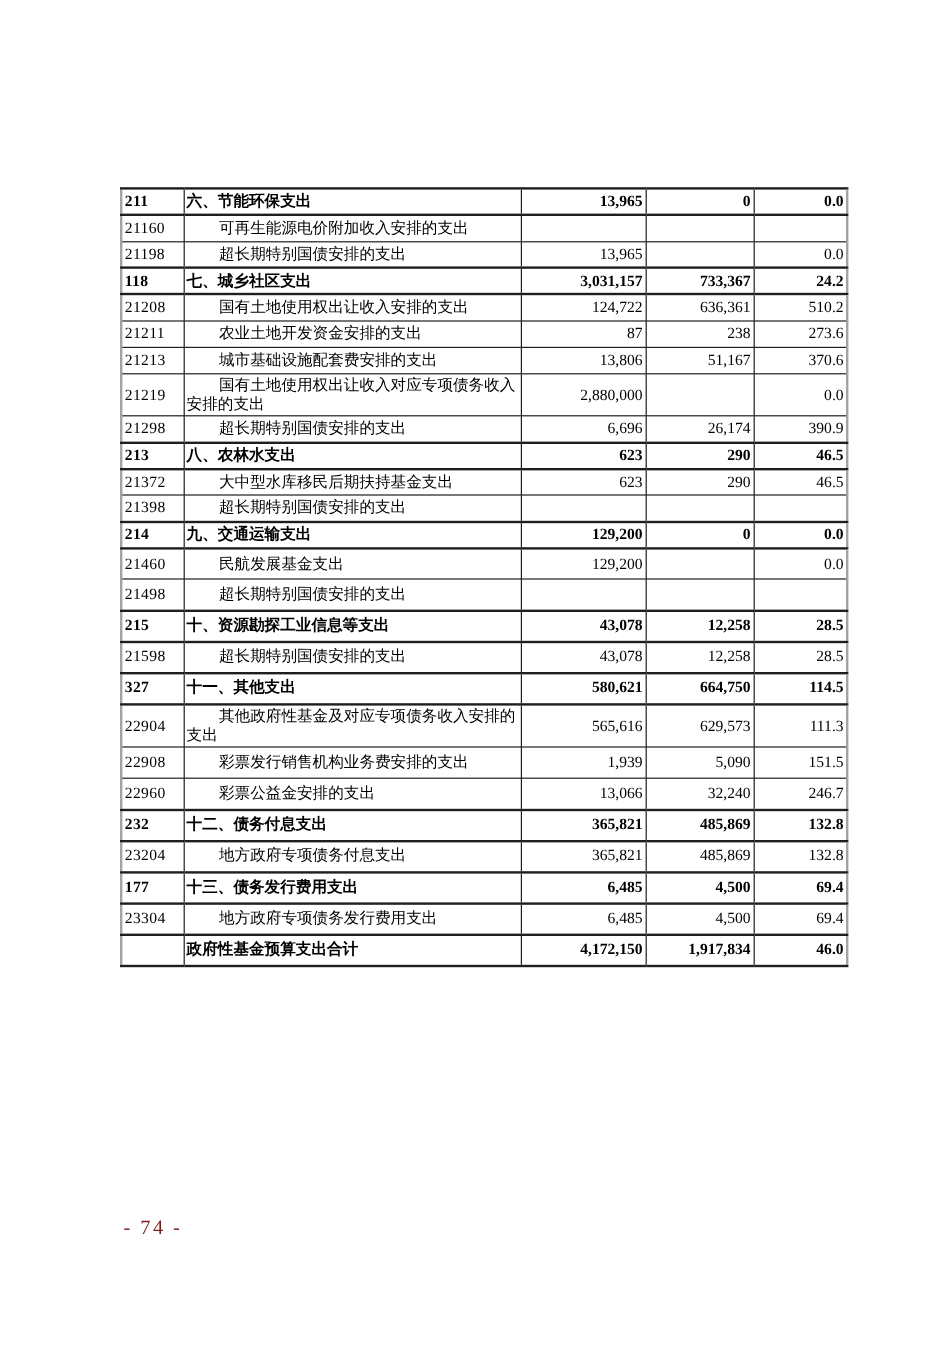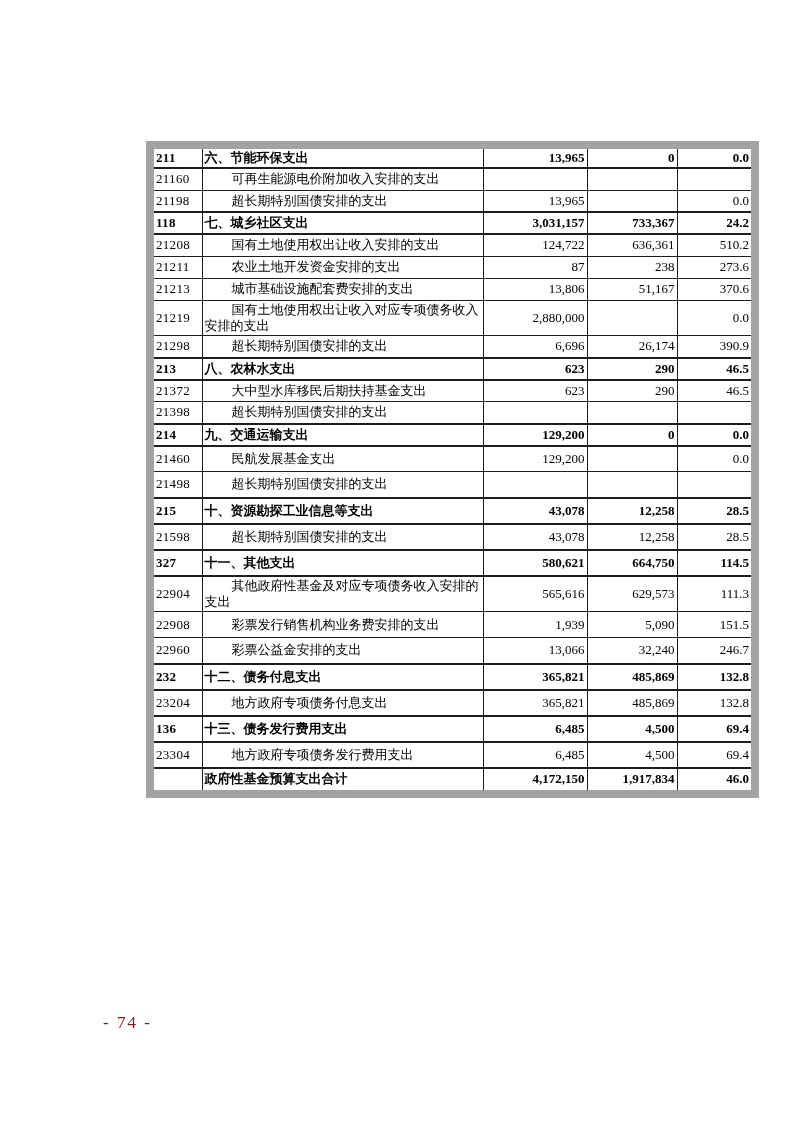--- a/index.html
+++ b/index.html
@@ -12,26 +12,25 @@
     width: 793px;
     height: 1122px;
     background: #ffffff;
     font-family: "Liberation Serif", "DejaVu Serif", serif;
     color: #000000;
     overflow: hidden;
   }
   table.budget {
     position: absolute;
     left: 100px;
-    top: 141px;
+    top: 156px;
     width: 607px;
     border-collapse: collapse;
     table-layout: fixed;
-    border: 8px solid #a3a3a3;
-    margin-left: 46px;
+    border: 2px solid #a3a3a3;
   }
   table.budget td {
     border: 1px solid #1e1e1e;
     vertical-align: middle;
     font-size: 13px;
     line-height: 1.25;
     padding: 1px 2px;
     overflow: hidden;
   }
   table.budget tr {
@@ -245,21 +244,21 @@
           <td class="cell-num">132.8</td>
         </tr>
         <tr class="level-detail">
           <td class="cell-code">23204</td>
           <td class="cell-name">地方政府专项债务付息支出</td>
           <td class="cell-num">365,821</td>
           <td class="cell-num">485,869</td>
           <td class="cell-num">132.8</td>
         </tr>
         <tr class="level-section">
-          <td class="cell-code">136</td>
+          <td class="cell-code">177</td>
           <td class="cell-name">十三、债务发行费用支出</td>
           <td class="cell-num">6,485</td>
           <td class="cell-num">4,500</td>
           <td class="cell-num">69.4</td>
         </tr>
         <tr class="level-detail">
           <td class="cell-code">23304</td>
           <td class="cell-name">地方政府专项债务发行费用支出</td>
           <td class="cell-num">6,485</td>
           <td class="cell-num">4,500</td>

